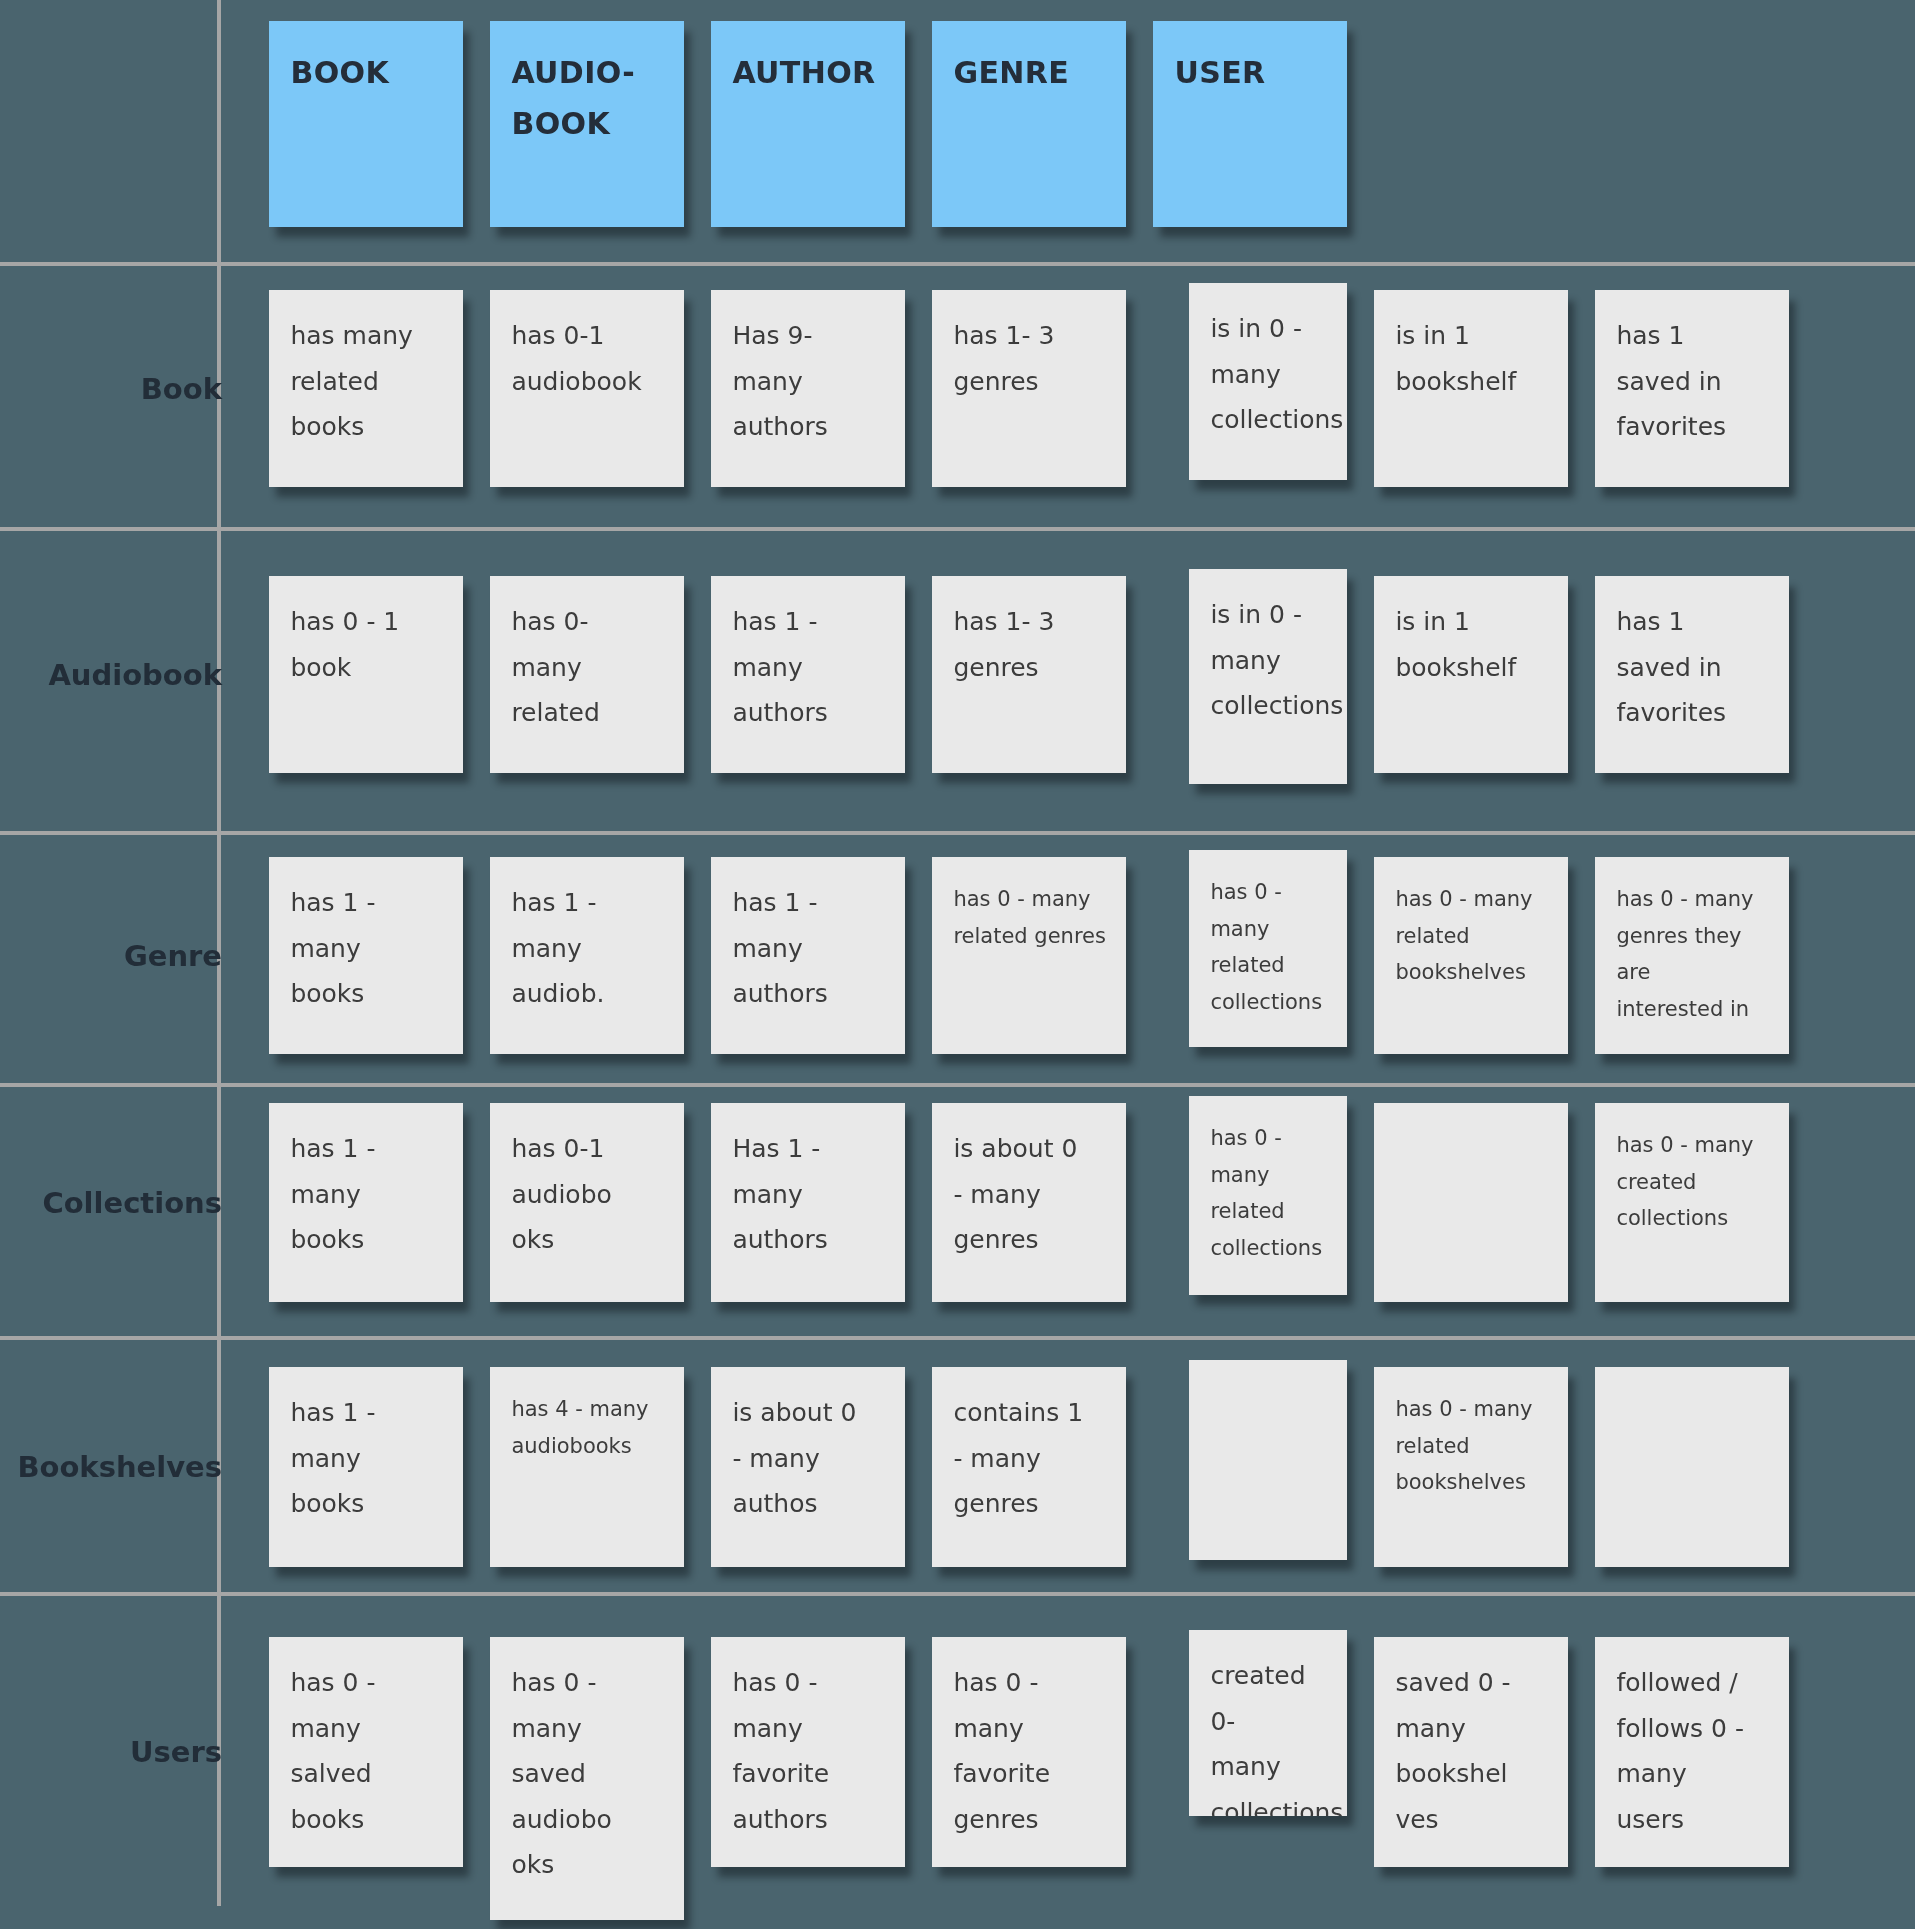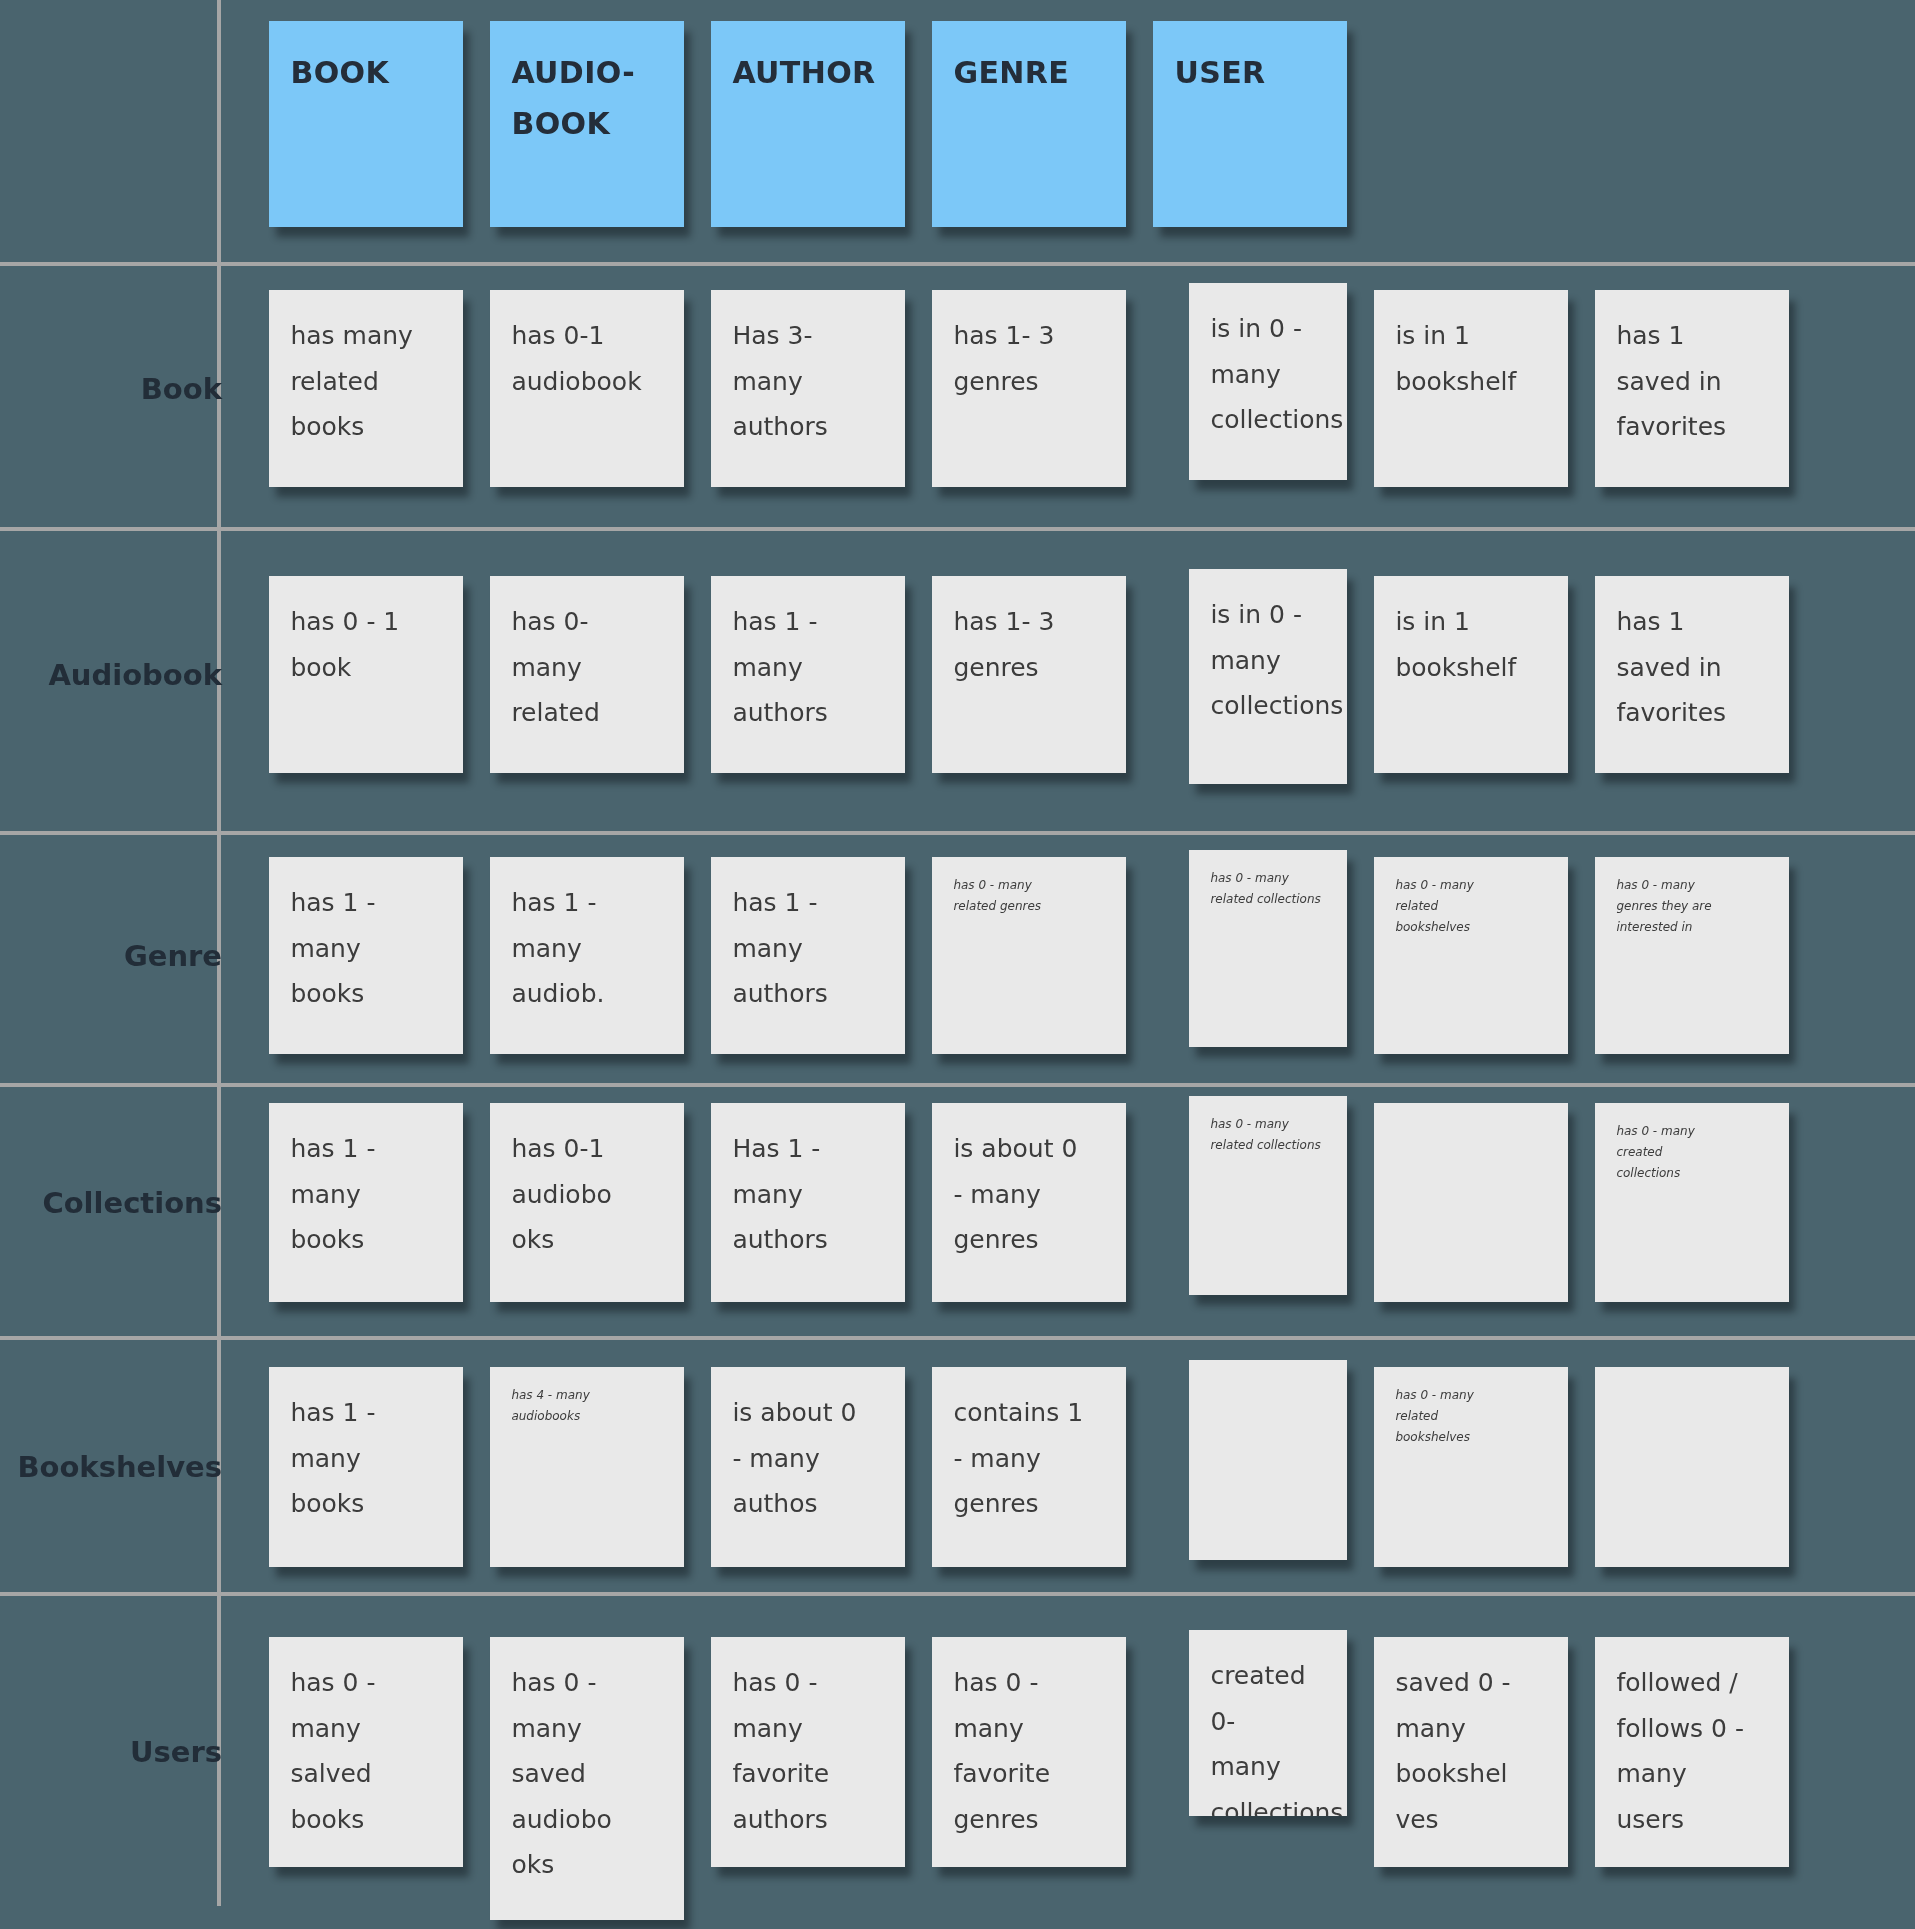--- a/index.html
+++ b/index.html
@@ -58,23 +58,22 @@
     overflow:hidden;
   }
   .card.head{
     background:var(--header-card);
     color:var(--header-text);
     font-size:30px;font-weight:700;line-height:1.72;
     padding-top:26px;
     letter-spacing:0.4px;
   }
   .card.small{
-    font-size:12px;line-height:1.74;
-    padding-top:18px;
-    font-style:italic;
+    font-size:21px;line-height:1.74;
+    padding-top:24px;
   }
   
   .c5{margin-top:-6.6px;margin-left:36px;}
   .band-audiobook .c5{height:215px;}
   
   .band-users .u2{height:283px;}
   .band-users .c5{height:186px;}
 </style>
 </head>
 <body>
@@ -99,21 +98,21 @@
     <div class="card head">USER</div>
   </div>
 
   <div class="band band-book">
     <div class="rowlabel">Book</div>
     <div class="card">has many
 related
 books</div>
     <div class="card">has 0-1
 audiobook</div>
-    <div class="card">Has 3-
+    <div class="card">Has 9-
 many
 authors</div>
     <div class="card">has 1- 3
 genres</div>
     <div class="card c5">is in 0 -
 many
 collections</div>
     <div class="card">is in 1
 bookshelf</div>
     <div class="card">has 1

